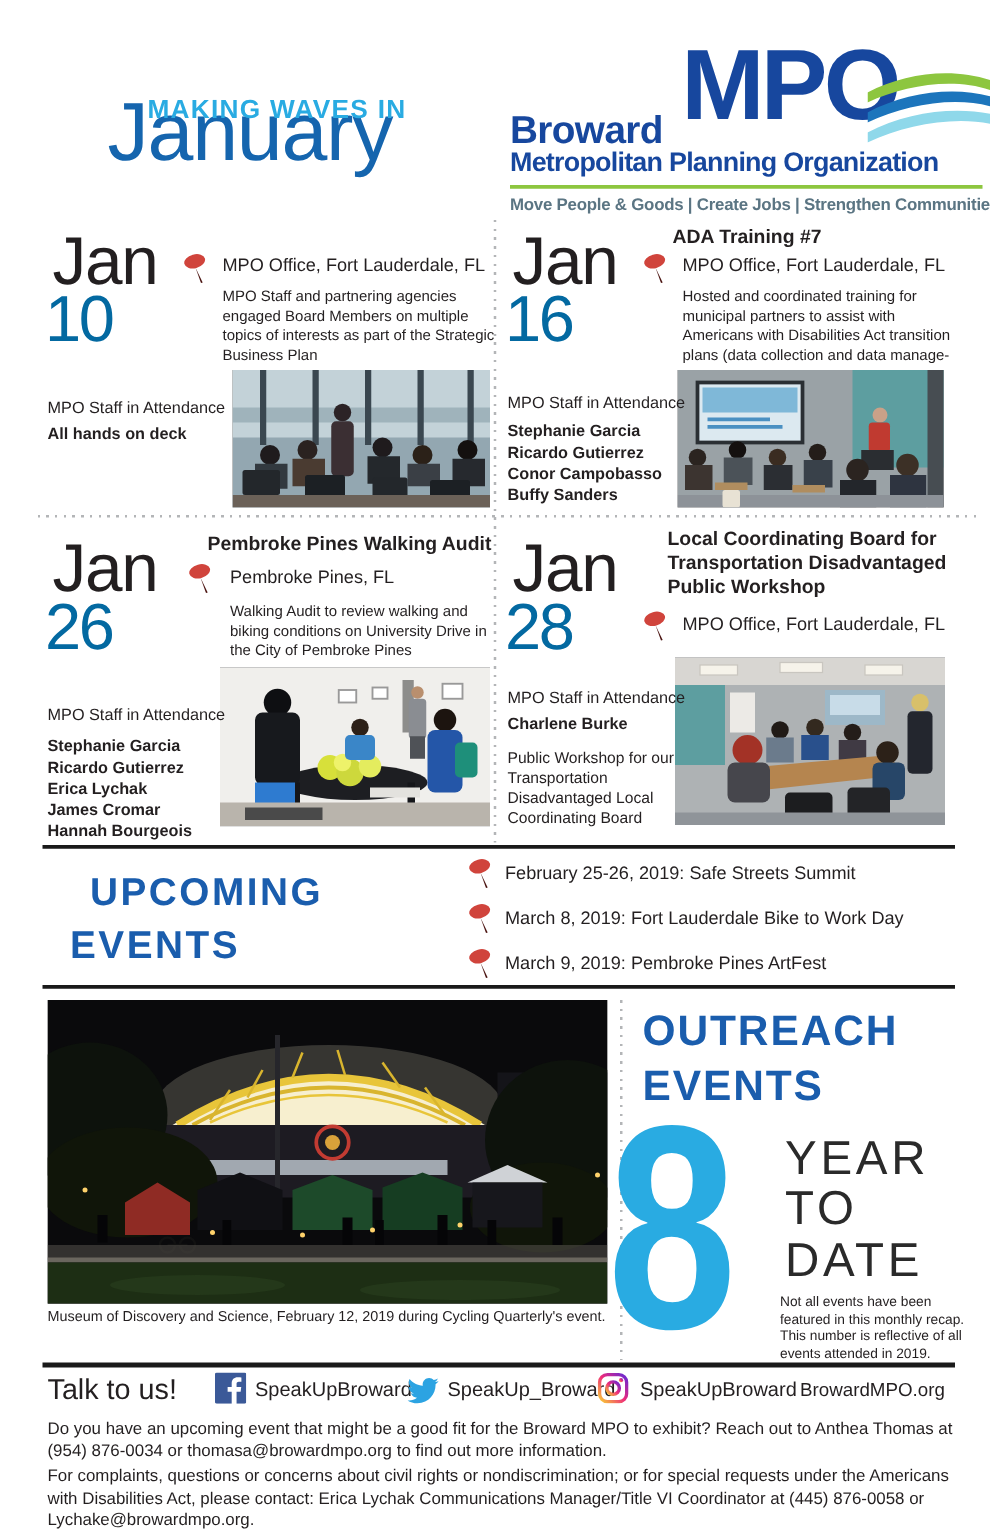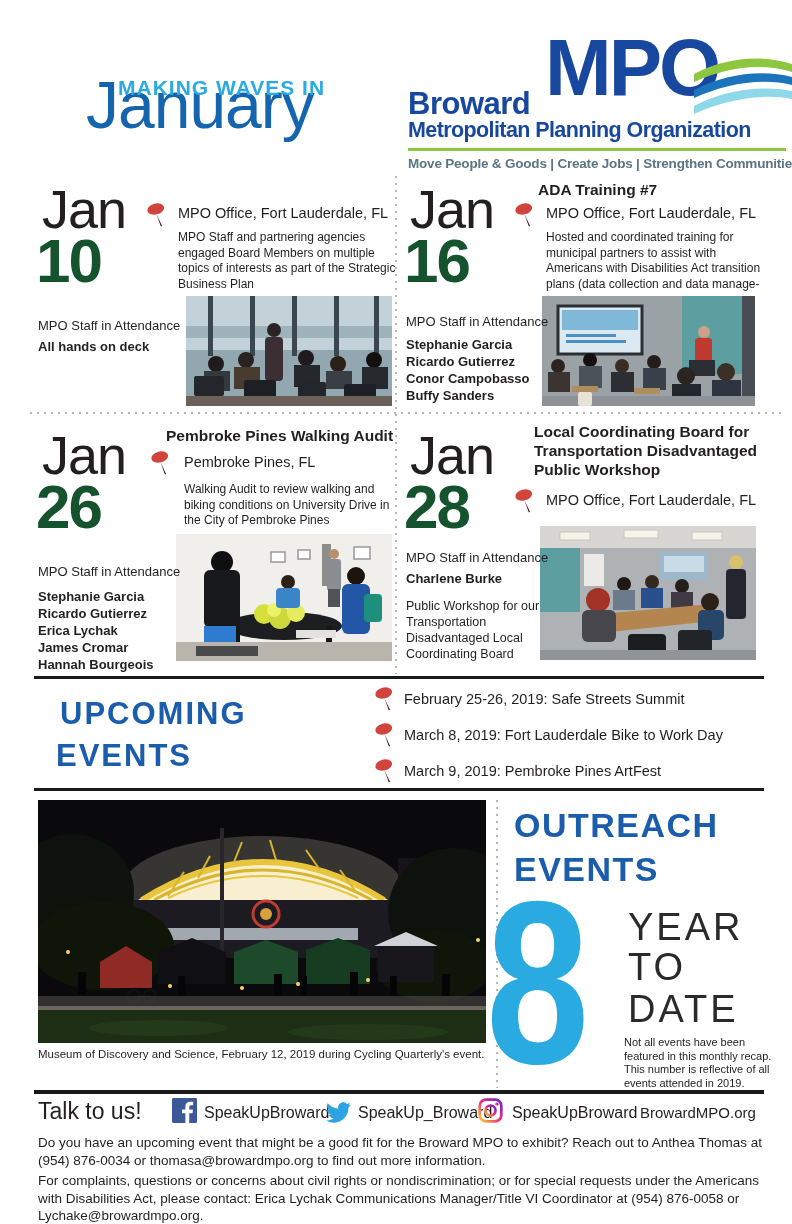--- a/index.html
+++ b/index.html
@@ -23,21 +23,21 @@
   .vdot1{left:395px;top:176px;height:498px;}
   .vdot2{left:496px;top:800px;height:288px;}
   .hdot1{left:30px;top:412px;width:752px;}
   .rule{background:#1a1a1a;}
   .rule1{left:34px;top:676px;width:730px;height:3px;}
   .rule2{left:34px;top:788px;width:730px;height:3px;}
   .rule3{left:34px;top:1090px;width:730px;height:4px;}
 
   
   .ev-month{font-size:54px;color:#231F20;line-height:1;letter-spacing:-1px;}
-  .ev-day{font-size:62px;font-weight:bold;color:#14532d;line-height:1;letter-spacing:-2px;}
+  .ev-day{font-size:52px;font-weight:normal;color:#0369a1;line-height:1;letter-spacing:-2px;}
   .ev-title{font-size:15.5px;font-weight:bold;line-height:19px;}
   .ev-loc{font-size:14.5px;}
   .ev-desc{font-size:12px;line-height:15.5px;}
   .ev-attlab{font-size:13px;}
   .ev-att{font-size:13px;font-weight:bold;line-height:17px;}
   .ev-note{font-size:12.5px;line-height:16px;}
   .photo{overflow:hidden;background:#888;}
   .photo svg{display:block;width:100%;height:100%;}
   .pin{width:20px;height:26px;}
 
@@ -63,21 +63,21 @@
   .e3-attlab{left:38px;top:564px;} .e3-att{left:38px;top:588px;}
 
   .e4-month{left:410px;top:428px;} .e4-day{left:404px;top:476px;}
   .e4-title{left:534px;top:422px;width:228px;}
   .e4-pin{left:514px;top:488px;} .e4-loc{left:546px;top:492px;width:216px;}
   .e4-photo{left:540px;top:526px;width:216px;height:134px;}
   .e4-attlab{left:406px;top:550px;} .e4-att{left:406px;top:570px;}
   .e4-note{left:406px;top:598px;width:140px;}
 
   
-  .up-t1{left:60px;top:696px;font-size:31px;font-weight:bold;color:#1A5DAD;letter-spacing:2px;}
+  .up-t1{left:72px;top:696px;font-size:31px;font-weight:bold;color:#1A5DAD;letter-spacing:2px;}
   .up-t2{left:56px;top:738px;font-size:31px;font-weight:bold;color:#1A5DAD;letter-spacing:2px;}
   .up-pin1{left:374px;top:686px;} .up-pin2{left:374px;top:722px;} .up-pin3{left:374px;top:758px;}
   .up-item{font-size:14.5px;width:360px;}
   .up-i1{left:404px;top:691px;} .up-i2{left:404px;top:727px;} .up-i3{left:404px;top:763px;}
 
   
   .big-photo{left:38px;top:800px;width:448px;height:243px;}
   .big-caption{left:38px;top:1048px;font-size:11.5px;width:450px;}
   .ot-t1{left:514px;top:806px;font-size:34px;font-weight:bold;color:#1A5DAD;letter-spacing:1.5px;}
   .ot-t2{left:514px;top:850px;font-size:34px;font-weight:bold;color:#1A5DAD;letter-spacing:1.5px;}
@@ -424,15 +424,15 @@
     </defs>
     <rect x="1.6" y="1.6" width="20.8" height="20.8" rx="6" fill="none" stroke="url(#igGrad)" stroke-width="2.6"></rect>
     <circle cx="12" cy="12" r="4.8" fill="none" stroke="url(#igGrad)" stroke-width="2.6"></circle>
     <circle cx="18.1" cy="5.9" r="1.6" fill="url(#igGrad)"></circle>
   </svg>
   <span class="abs soc-label ig-l">SpeakUpBroward</span>
 
   <span class="abs site">BrowardMPO.org</span>
 
   <div class="abs contact">Do you have an upcoming event that might be a good fit for the Broward MPO to exhibit? Reach out to Anthea Thomas at (954) 876-0034 or thomasa@browardmpo.org to find out more information.</div>
-  <div class="abs compliance">For complaints, questions or concerns about civil rights or nondiscrimination; or for special requests under the Americans with Disabilities Act, please contact: Erica Lychak Communications Manager/Title VI Coordinator at (954) 876-0058 or Lychake@browardmpo.org.</div>
+  <div class="abs compliance">For complaints, questions or concerns about civil rights or nondiscrimination; or for special requests under the Americans with Disabilities Act, please contact: Erica Lychak Communications Manager/Title VI Coordinator at (445) 876-0058 or Lychake@browardmpo.org.</div>
 
 </div>
 
 </body></html>

